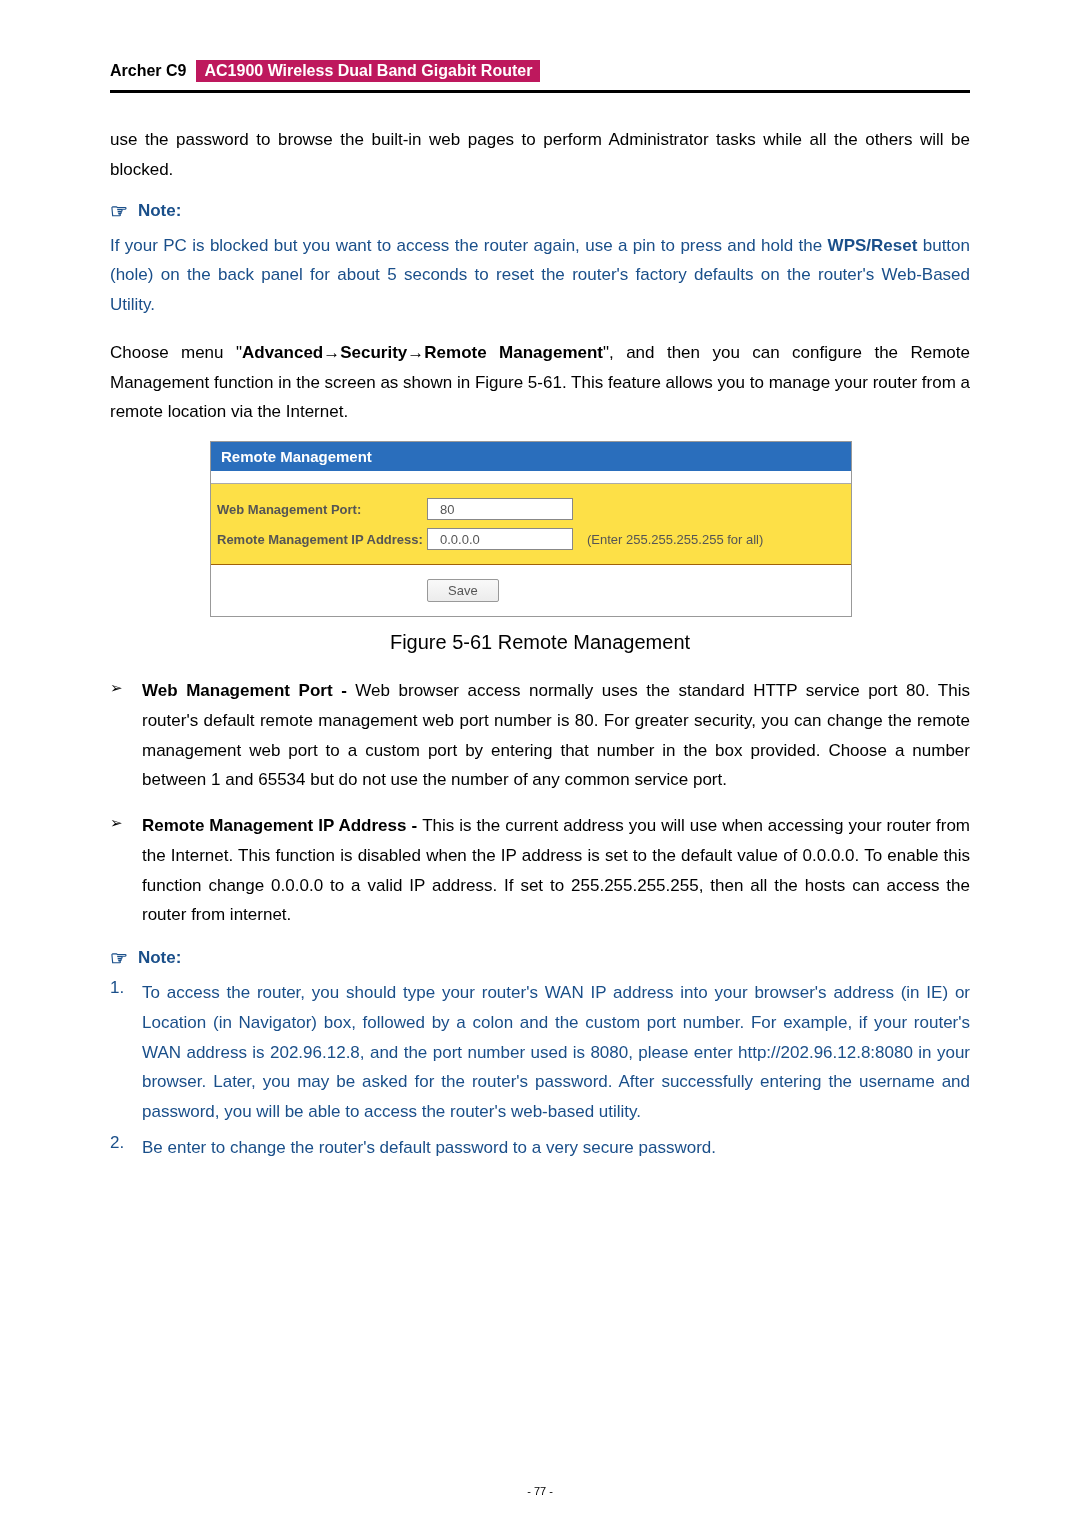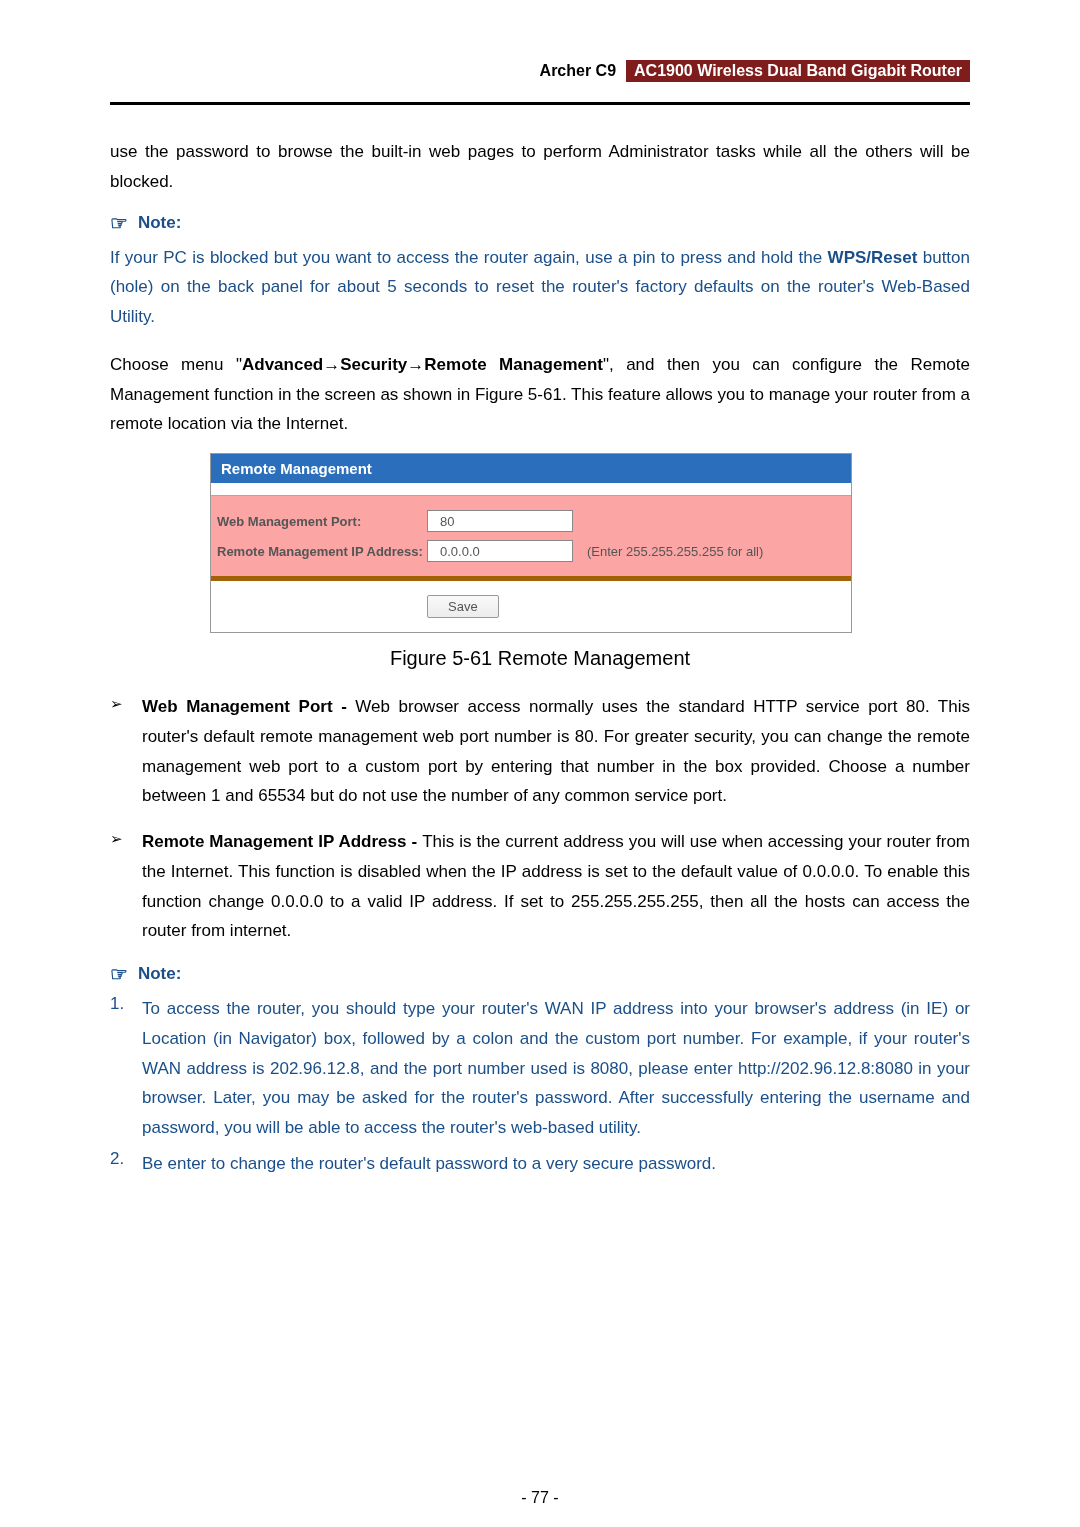--- a/index.html
+++ b/index.html
@@ -12,33 +12,32 @@
   .page {
     width: 1080px;
     min-height: 1527px;
     margin: 0 auto;
     position: relative;
     box-sizing: border-box;
     padding: 60px 110px 20px 110px;
   }
   .header-line {
     display: flex;
-    justify-content: flex-end;
     align-items: center;
     gap: 10px;
     border-bottom: 3px solid #000;
-    padding-bottom: 20px;
+    padding-bottom: 8px;
     margin-bottom: 32px;
   }
   .hdr-model {
     font-weight: bold;
     font-size: 16px;
   }
   .hdr-title {
-    background: #7f1d1d;
+    background: #be185d;
     color: #fff;
     font-weight: bold;
     font-size: 16px;
     padding: 2px 8px;
   }
   .body-text {
     font-size: 17px;
     line-height: 1.75;
     text-align: justify;
     margin: 0 0 14px 0;
@@ -81,23 +80,23 @@
     font-family: Arial, sans-serif;
   }
   .panel-title {
     background: #2a6ebc;
     color: #fff;
     font-weight: bold;
     font-size: 15px;
     padding: 6px 10px;
   }
   .panel-form {
-    background: #fca5a5;
+    background: #fde047;
     padding: 10px 6px 10px 6px;
-    border-bottom: 5px solid #a16207;
+    border-bottom: 1px solid #a16207;
     border-top: 1px solid #aaa;
   }
   .panel-row {
     display: flex;
     align-items: center;
     padding: 4px 0;
   }
   .panel-label {
     color: #555;
     font-size: 13px;
@@ -169,25 +168,25 @@
     font-size: 17px;
   }
   .num-body {
     flex: 1;
     font-size: 17px;
     line-height: 1.75;
     text-align: justify;
   }
   .page-num {
     position: absolute;
-    bottom: 20px;
+    bottom: 30px;
     left: 0;
     width: 100%;
     text-align: center;
-    font-size: 16px;
+    font-size: 11px;
   }
   b { font-weight: bold; }
 </style>
 </head>
 <body>
 
 <div class="page">
 
   <div class="header-line">
     <span class="hdr-model">Archer C9</span>

